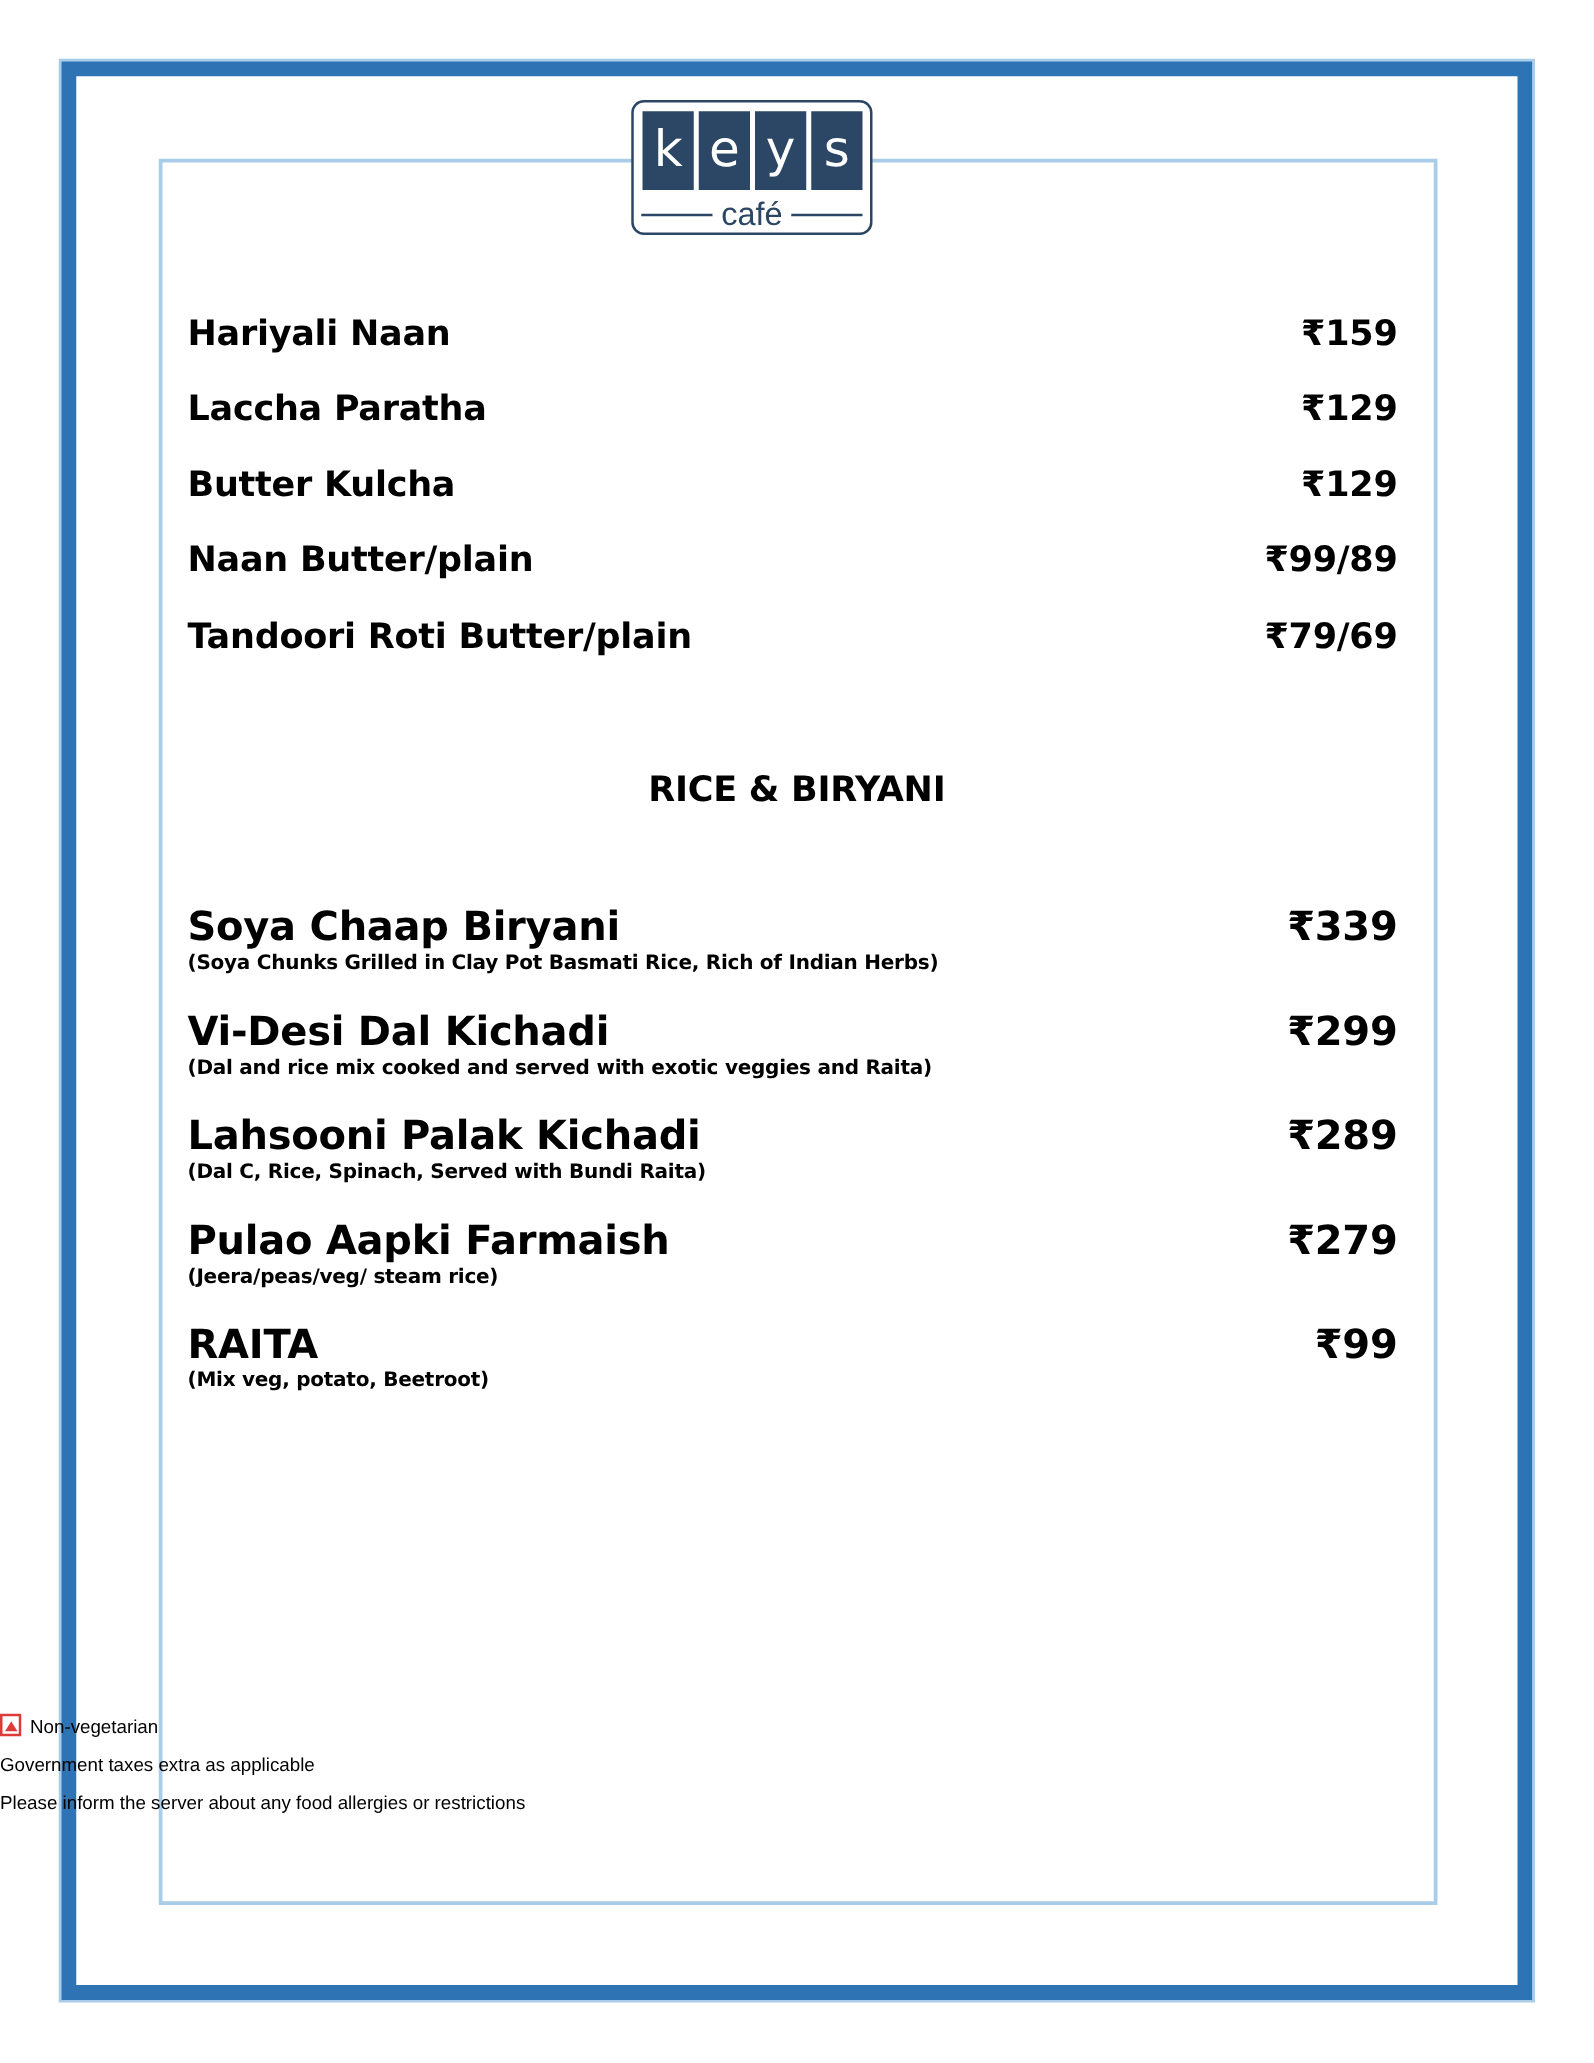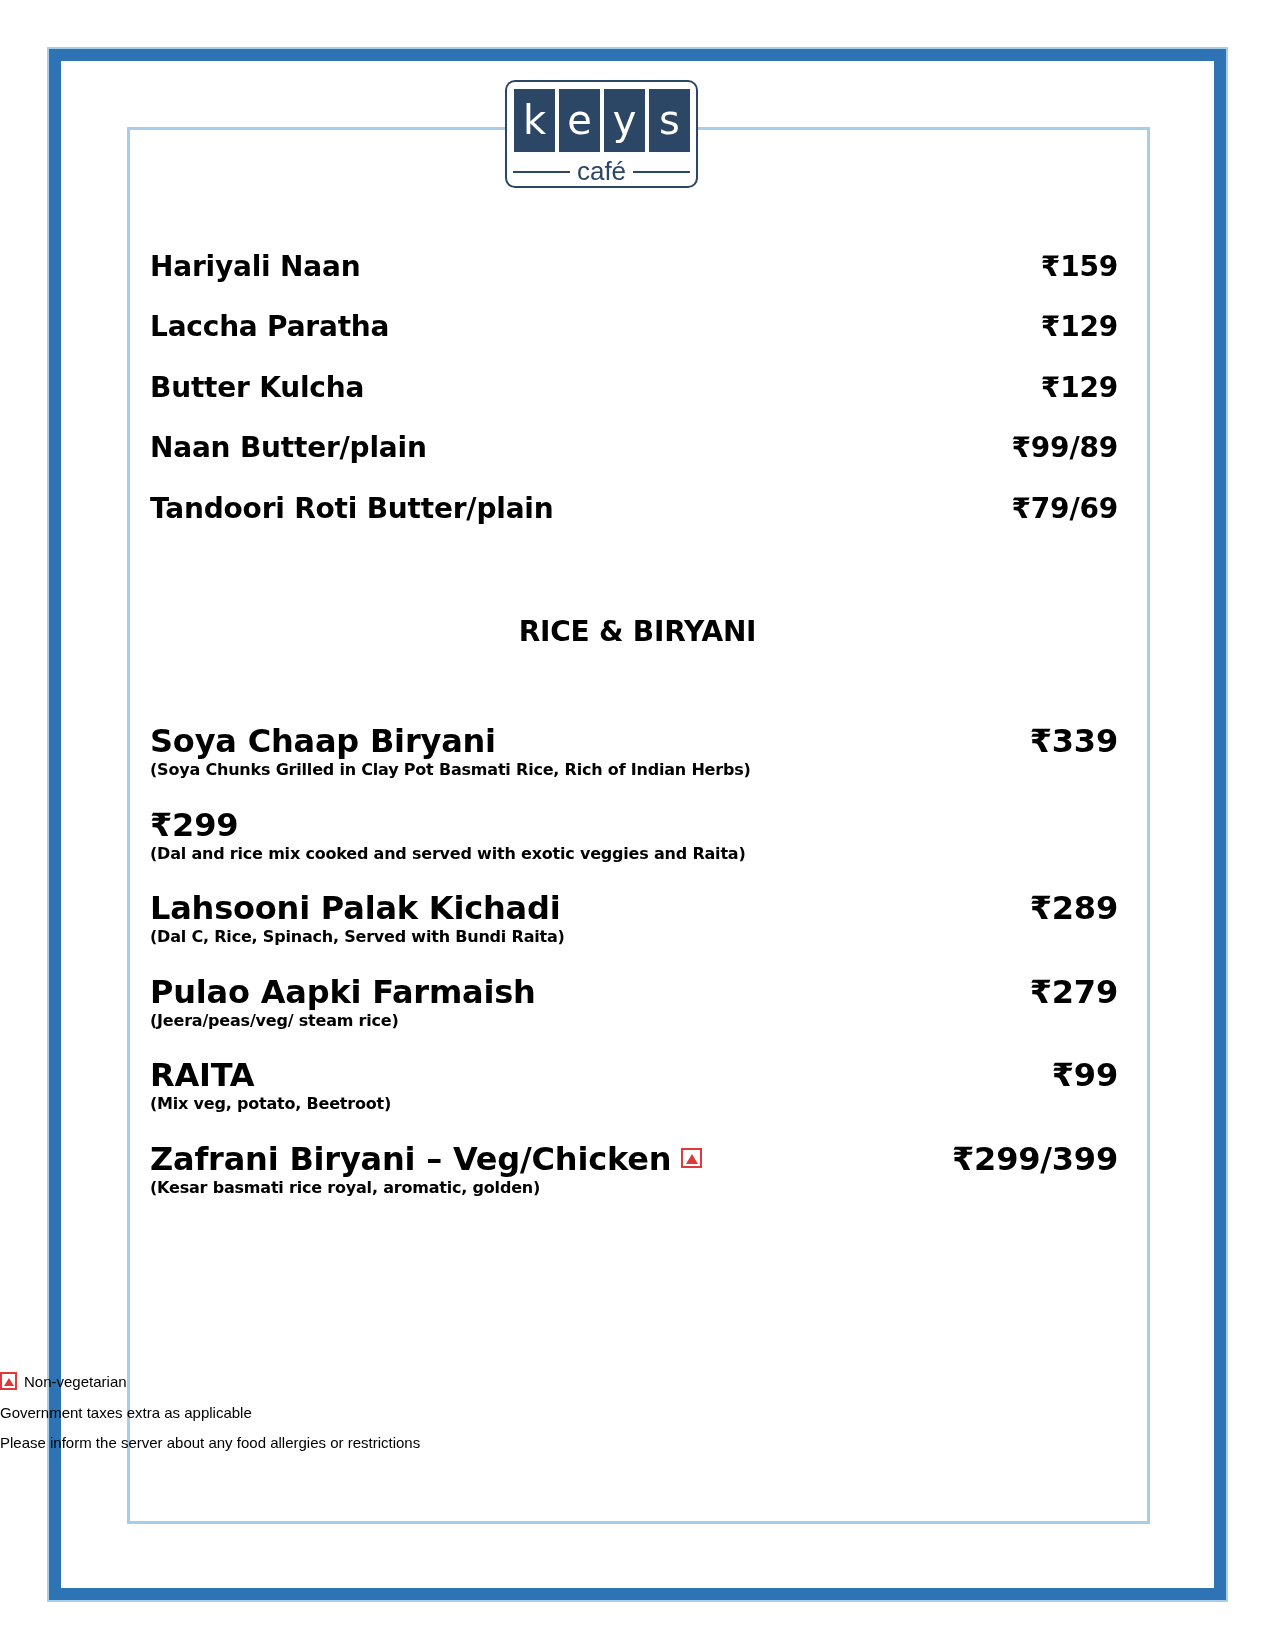--- a/index.html
+++ b/index.html
@@ -142,20 +142,23 @@
         <span>
           <span class="item-name">Soya Chaap Biryani</span>
         </span>
         <span class="price">₹339</span>
       </div>
       <div class="desc">(Soya Chunks Grilled in Clay Pot Basmati Rice, Rich of Indian Herbs)</div>
     </div>
 
     <div class="block">
       <div class="title-row">
+        <span>
+          <span class="item-name">Vi-Desi Dal Kichadi</span>
+        </span>
         <span class="price">₹299</span>
       </div>
       <div class="desc">(Dal and rice mix cooked and served with exotic veggies and Raita)</div>
     </div>
 
     <div class="block">
       <div class="title-row">
         <span>
           <span class="item-name">Lahsooni Palak Kichadi</span>
         </span>
@@ -177,29 +180,20 @@
     <div class="block">
       <div class="title-row">
         <span>
           <span class="item-name">RAITA</span>
         </span>
         <span class="price">₹99</span>
       </div>
       <div class="desc">(Mix veg, potato, Beetroot)</div>
     </div>
 
-    <div class="block">
-      <div class="title-row">
-        <span>
-          <span class="item-name">Zafrani Biryani – Veg/Chicken</span><span class="nonveg"><i></i></span>
-        </span>
-        <span class="price">₹299/399</span>
-      </div>
-      <div class="desc">(Kesar basmati rice royal, aromatic, golden)</div>
-    </div>
   </div>
 
 <div class="footer">
   <div>
     <span class="nonveg small"><i></i></span><span>Non-vegetarian</span>
   </div>
   <div>Government taxes extra as applicable</div>
   <div>Please inform the server about any food allergies or restrictions</div>
 </div>
 

